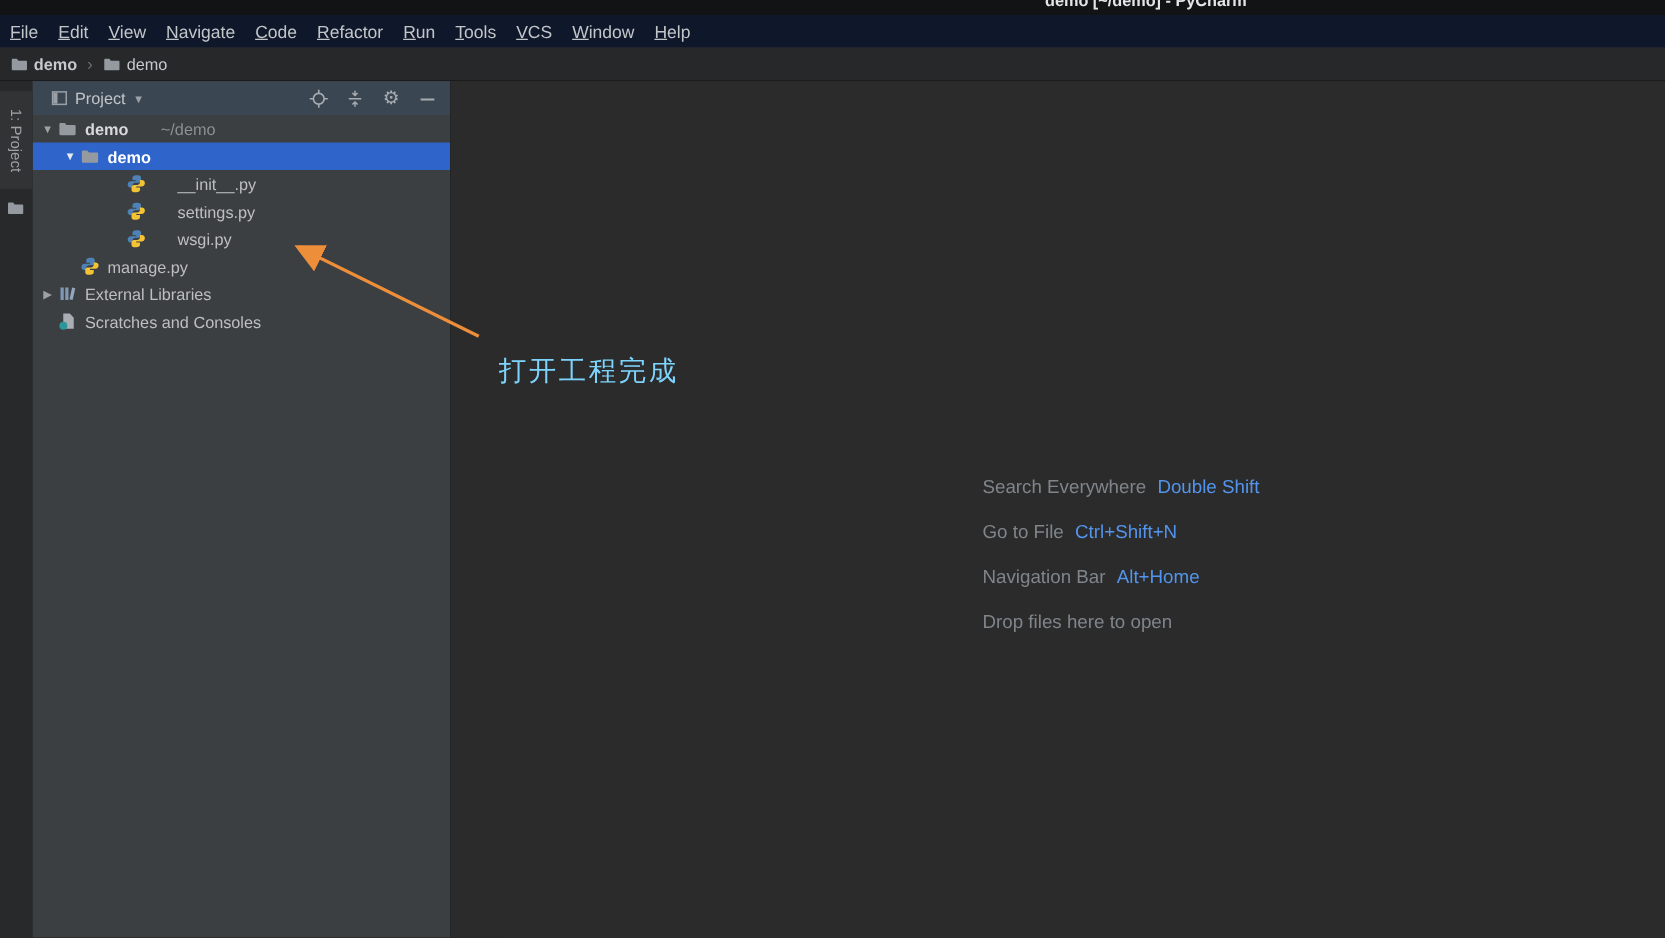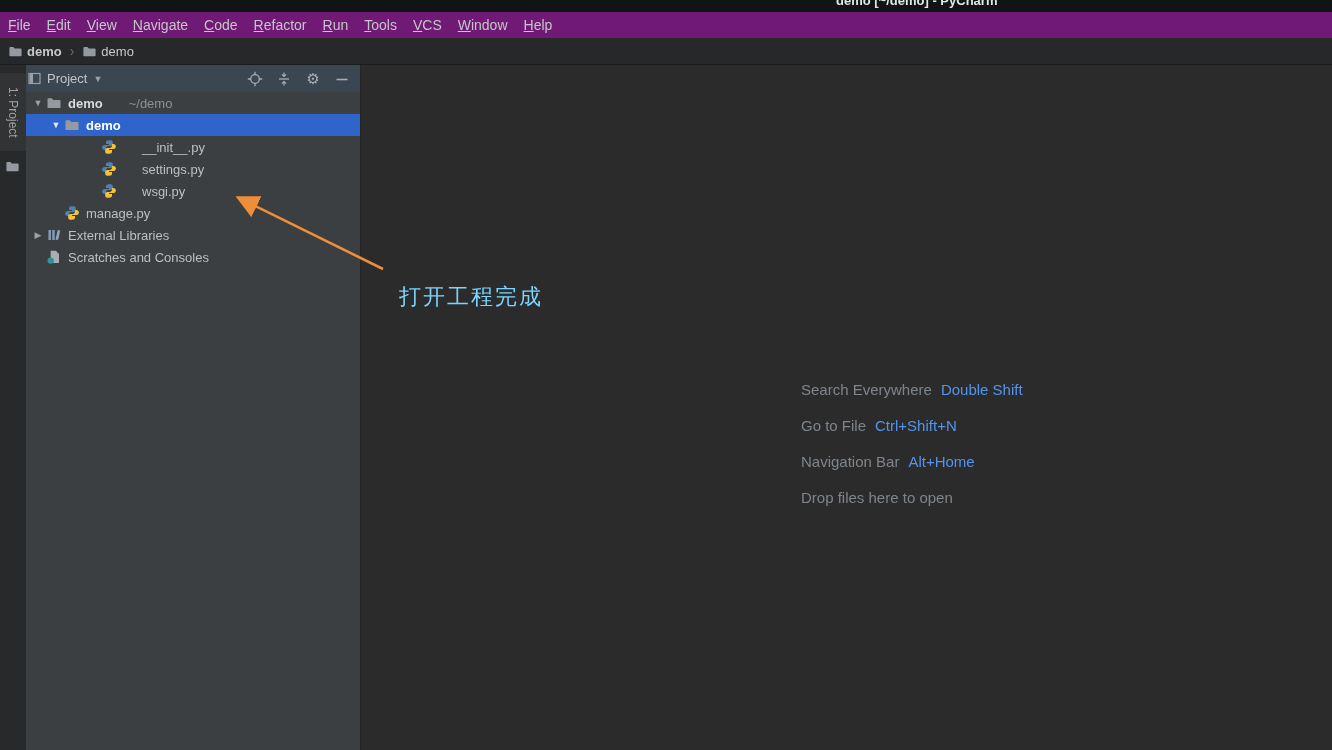--- a/index.html
+++ b/index.html
@@ -13,21 +13,21 @@
 
   
   .titlebar { height:12px; background:#121314; position:relative; overflow:hidden; }
   .titlebar .title {
     position:absolute; left:836px; top:-7px;
     color:#e3e5e7; font-size:13px; font-weight:bold; white-space:nowrap;
   }
 
   
   .menubar {
-    height:26px; background:#701a75; display:flex; align-items:center;
+    height:26px; background:#0f172a; display:flex; align-items:center;
     padding-left:0;
   }
   .menu-item {
     display:inline-block; color:#c3c6c9; font-size:14px;
     padding:3px 8px; cursor:default; white-space:nowrap;
   }
   .menu-item::first-letter { text-decoration:underline; }
 
   
   .breadcrumbbar {
@@ -50,21 +50,21 @@
   }
   .strip-label {
     writing-mode:vertical-rl; color:#a0a4a7; font-size:12px; white-space:nowrap;
   }
   .strip-foldericon { position:absolute; top:94px; left:5px; }
 
   
   .panel { width:335px; background:#3c3f41; flex:none; border-right:1px solid #232526; }
   .panel-header {
     height:27px; background:#3b4653; display:flex; align-items:center;
-    padding:0 10px 0 2px; color:#c2c5c8; font-size:13px;
+    padding:0 10px 0 15px; color:#c2c5c8; font-size:13px;
   }
   .panel-header .ph-title { margin-left:6px; }
   .panel-header .ph-caret { color:#9aa0a5; font-size:9px; margin-left:6px; }
   .ph-icons { margin-left:auto; display:flex; gap:13px; align-items:center; }
   .ph-icons .icon-btn { display:inline-flex; align-items:center; justify-content:center; width:16px; height:16px; }
   .gear-glyph { font-size:15px; color:#a8acb0; line-height:16px; }
 
   
   .tree { font-size:13px; color:#bdbfc1; }
   .tree-row { height:22px; display:flex; align-items:center; cursor:default; }
@@ -75,21 +75,21 @@
   .chev { width:16px; flex:none; font-size:9px; color:#9da1a4; text-align:center; }
   .selected .chev { color:#e5eaf1; }
   .ticon { width:16px; height:16px; flex:none; margin-right:6px; display:inline-flex; }
   .tlabel.bold { font-weight:bold; color:#d7d9db; }
   .selected .tlabel { color:#ffffff; font-weight:bold; }
   .tsuffix { color:#8b9095; margin-left:26px; }
 
   
   .editor { flex:1; background:#2b2b2b; position:relative; }
 
-  .shortcuts { position:absolute; left:440px; top:306px; }
+  .shortcuts { position:absolute; left:425px; top:306px; }
   .sc-row { height:36px; display:flex; align-items:center; font-size:15px; }
   .sc-action { color:#7f858b; }
   .sc-keys { color:#5394ec; margin-left:9px; }
   .sc-keys:empty { display:none; }
 
   .annotation-text {
     position:absolute; left:38px; top:217px;
     color:#7dd3fc; font-size:22px; letter-spacing:2px;
     font-family:"Liberation Sans", sans-serif;
   }

